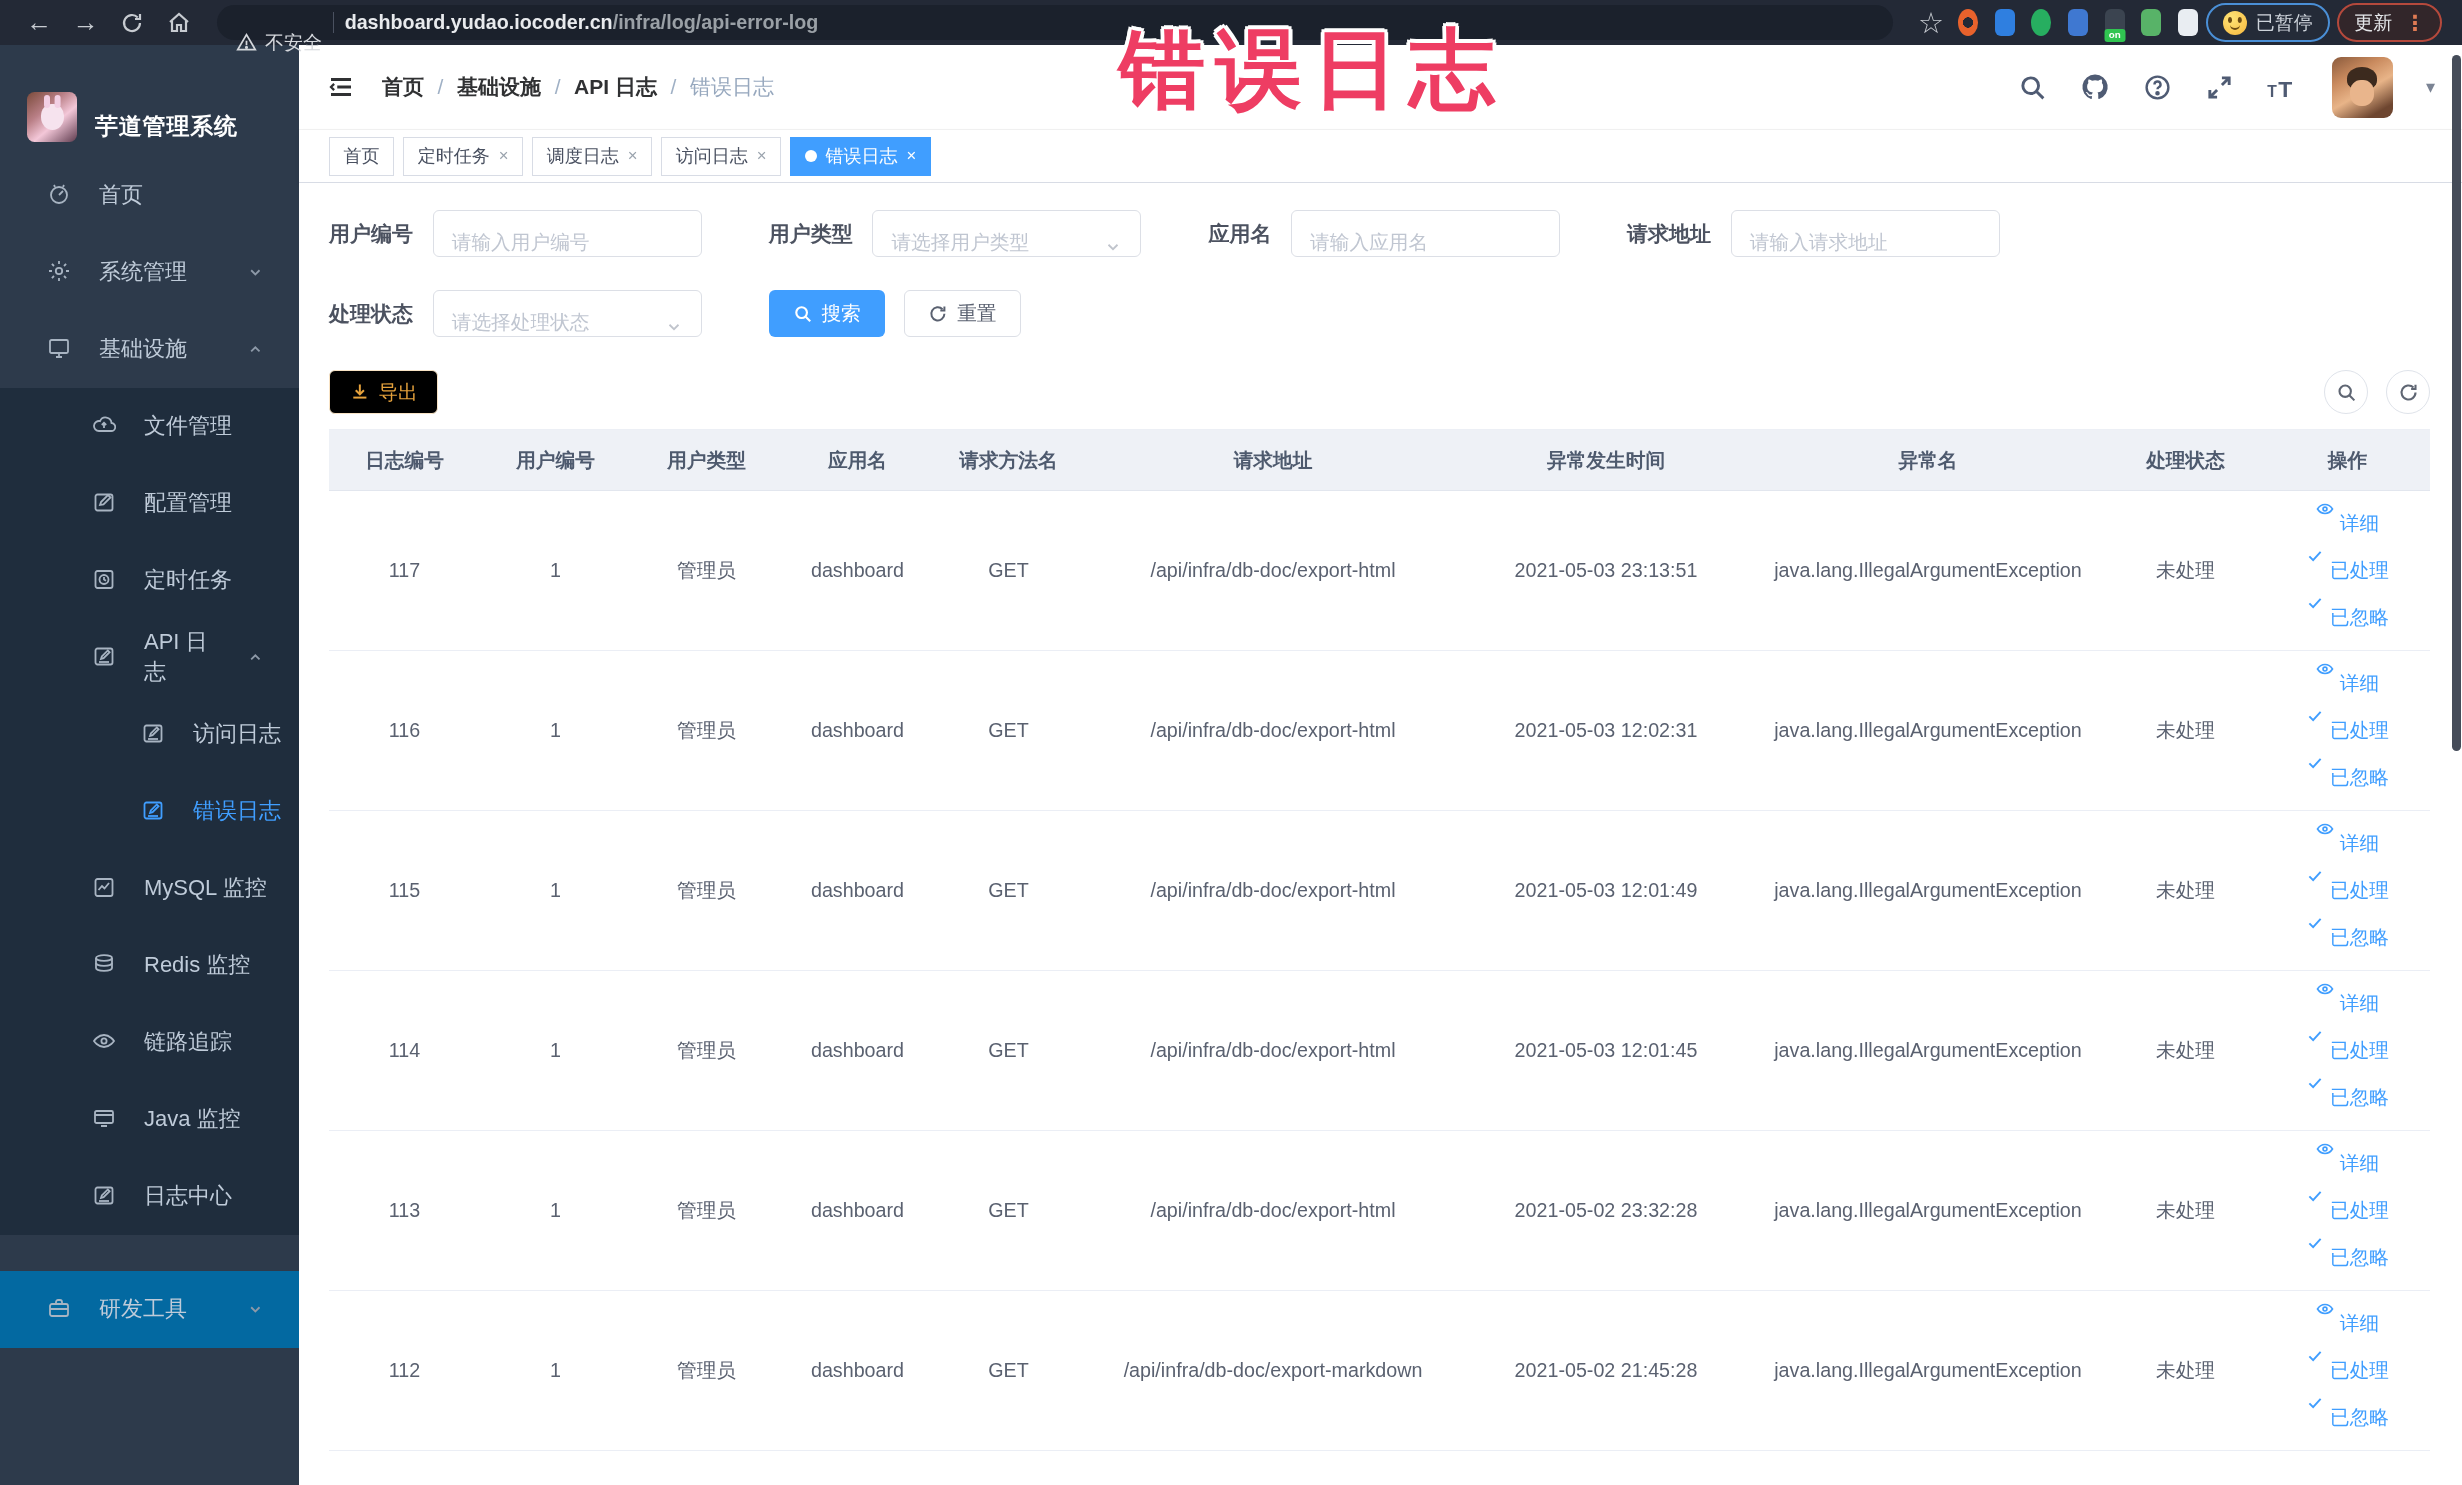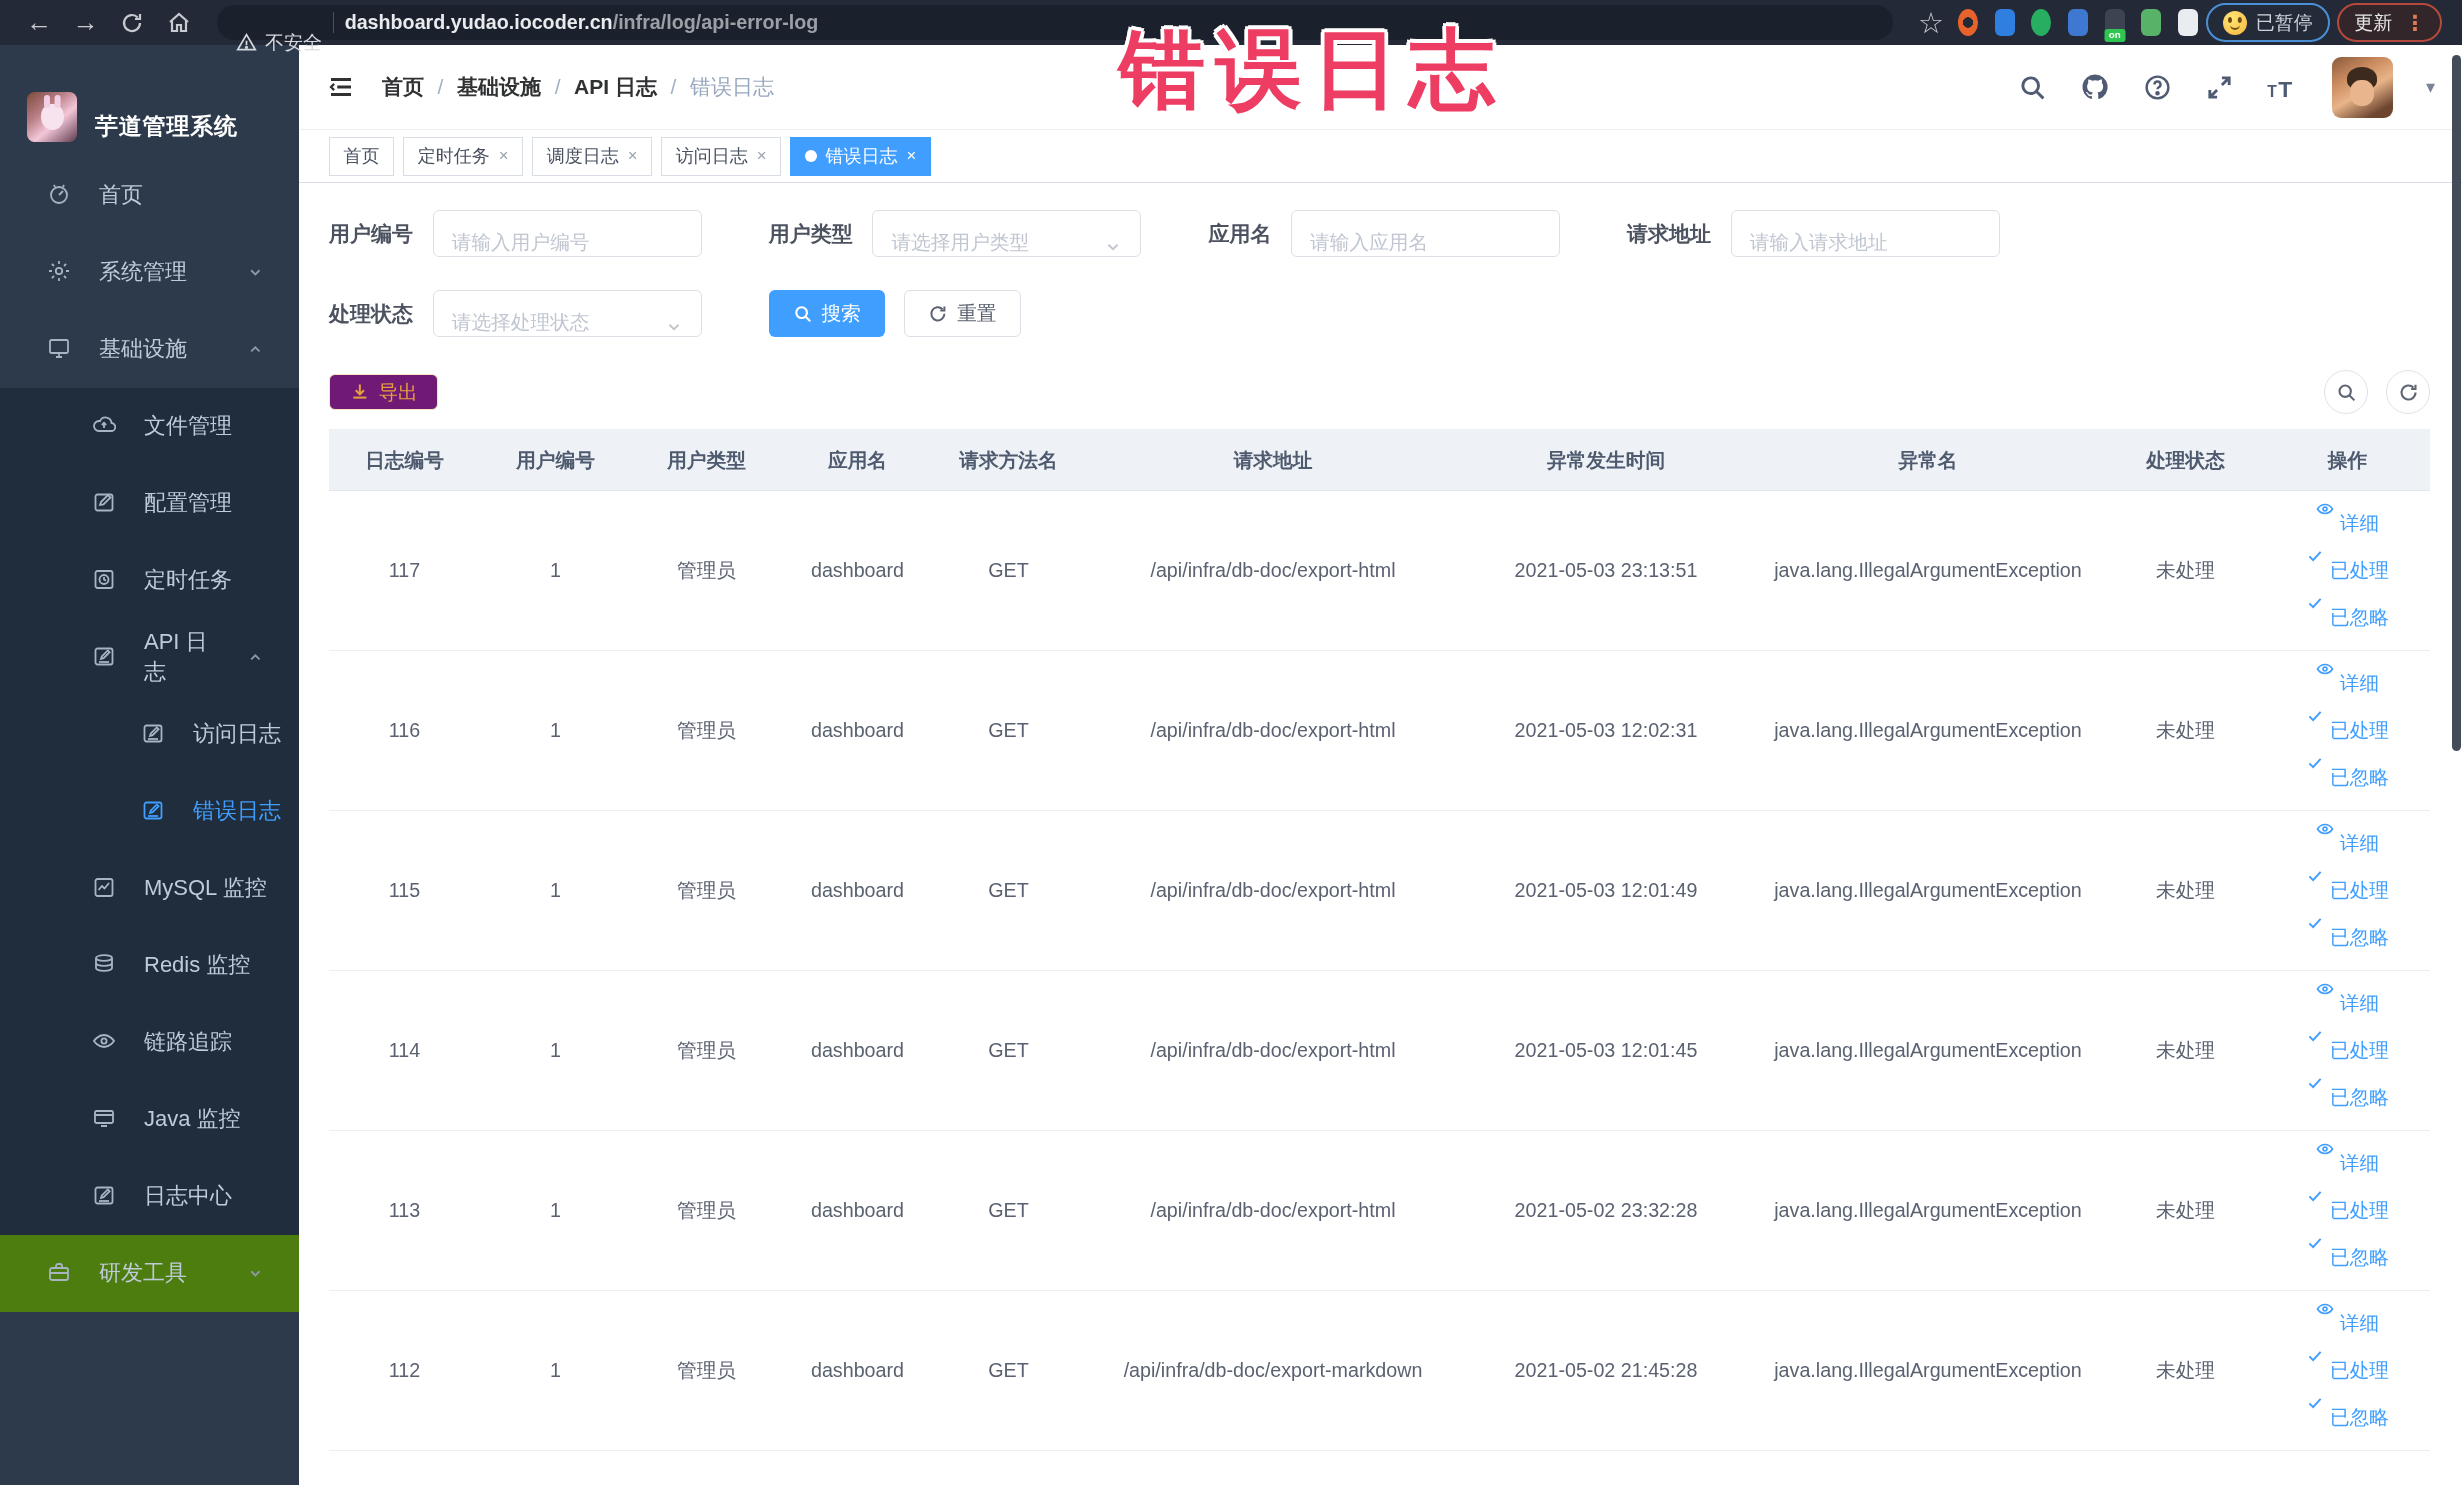--- a/index.html
+++ b/index.html
@@ -48,21 +48,21 @@
   .logo-title { color:#ffffff; font-size:23px; font-weight:700; letter-spacing:0.8px; }
   .menu { flex:1; display:flex; flex-direction:column; }
   .menu-item { height:77px; display:flex; align-items:center; gap:26px; color:#bfcbd9;
     font-size:22px; cursor:pointer; padding-left:47px; position:relative; }
   .menu-item .mi-icon { width:26px; height:26px; flex:0 0 auto; color:#a8b4c2; display:flex; }
   .menu-item .chev { margin-left:auto; margin-right:35px; color:#8d99a8; display:flex; }
   .mi-sub { background:#1f2d3d; padding-left:92px; }
   .mi-subsub { background:#1f2d3d; padding-left:141px; }
   .mi-active { color:#409eff !important; }
   .mi-active .mi-icon { color:#409eff; }
-  .mi-devtool { background:#4d7c0f; }
+  .mi-devtool { background:#0369a1;margin-top:36px; }
   svg { display:block; }
 
   .main { flex:1; display:flex; flex-direction:column; min-width:0; background:#fff; }
 
   
   .navbar { height:85px; display:flex; align-items:center; padding:0 27px; background:#fff;
     border-bottom:0.8px solid #f2f2f2; }
   .hamburger { color:#303133; margin-right:26px; display:flex; }
   .breadcrumb { display:flex; align-items:center; gap:13.6px; font-size:21px; }
   .bc-item { color:#303133; font-weight:600; }
@@ -99,21 +99,21 @@
   .w-std { width:269px;align-items:flex-end; }
   .f-select { justify-content:space-between; }
   .f-select .chevd { color:#c0c4cc; }
   .f-range { width:357px; gap:13.6px; }
   .f-range .sep { color:#9aa3ad; font-size:18px; }
   .btn { height:47px; border-radius:6px; display:flex; align-items:center; gap:9px;
     font-size:19.7px; padding:0 23px; cursor:pointer; border:1.5px solid transparent; }
   .btn-primary { background:#409eff; color:#fff; }
   .btn-plain { background:#fff; border-color:#dcdfe6; color:#5a6170; }
   .btn-plain + .btn-plain,.btn-primary + .btn-plain { margin-left:19.7px; }
-  .btn-export { background:#701a75; border-color:#f8e3c5; color:#e6a23c; height:36px;
+  .btn-export { background:#000000; border-color:#f8e3c5; color:#e6a23c; height:44px;
     padding:0 19.7px; font-size:19.7px; }
 
   .toolbar-row { margin-top:33px; display:flex; align-items:center; }
   .toolbar-right { margin-left:auto; display:flex; gap:18px; }
   .circle-btn { width:44px; height:44px; border-radius:50%; border:1.5px solid #dfe3ea;
     background:#fff; display:flex; align-items:center; justify-content:center; color:#5f6673;
     cursor:pointer; }
 
   
   table { width:100%; border-collapse:collapse; margin-top:15px; table-layout:fixed; }

